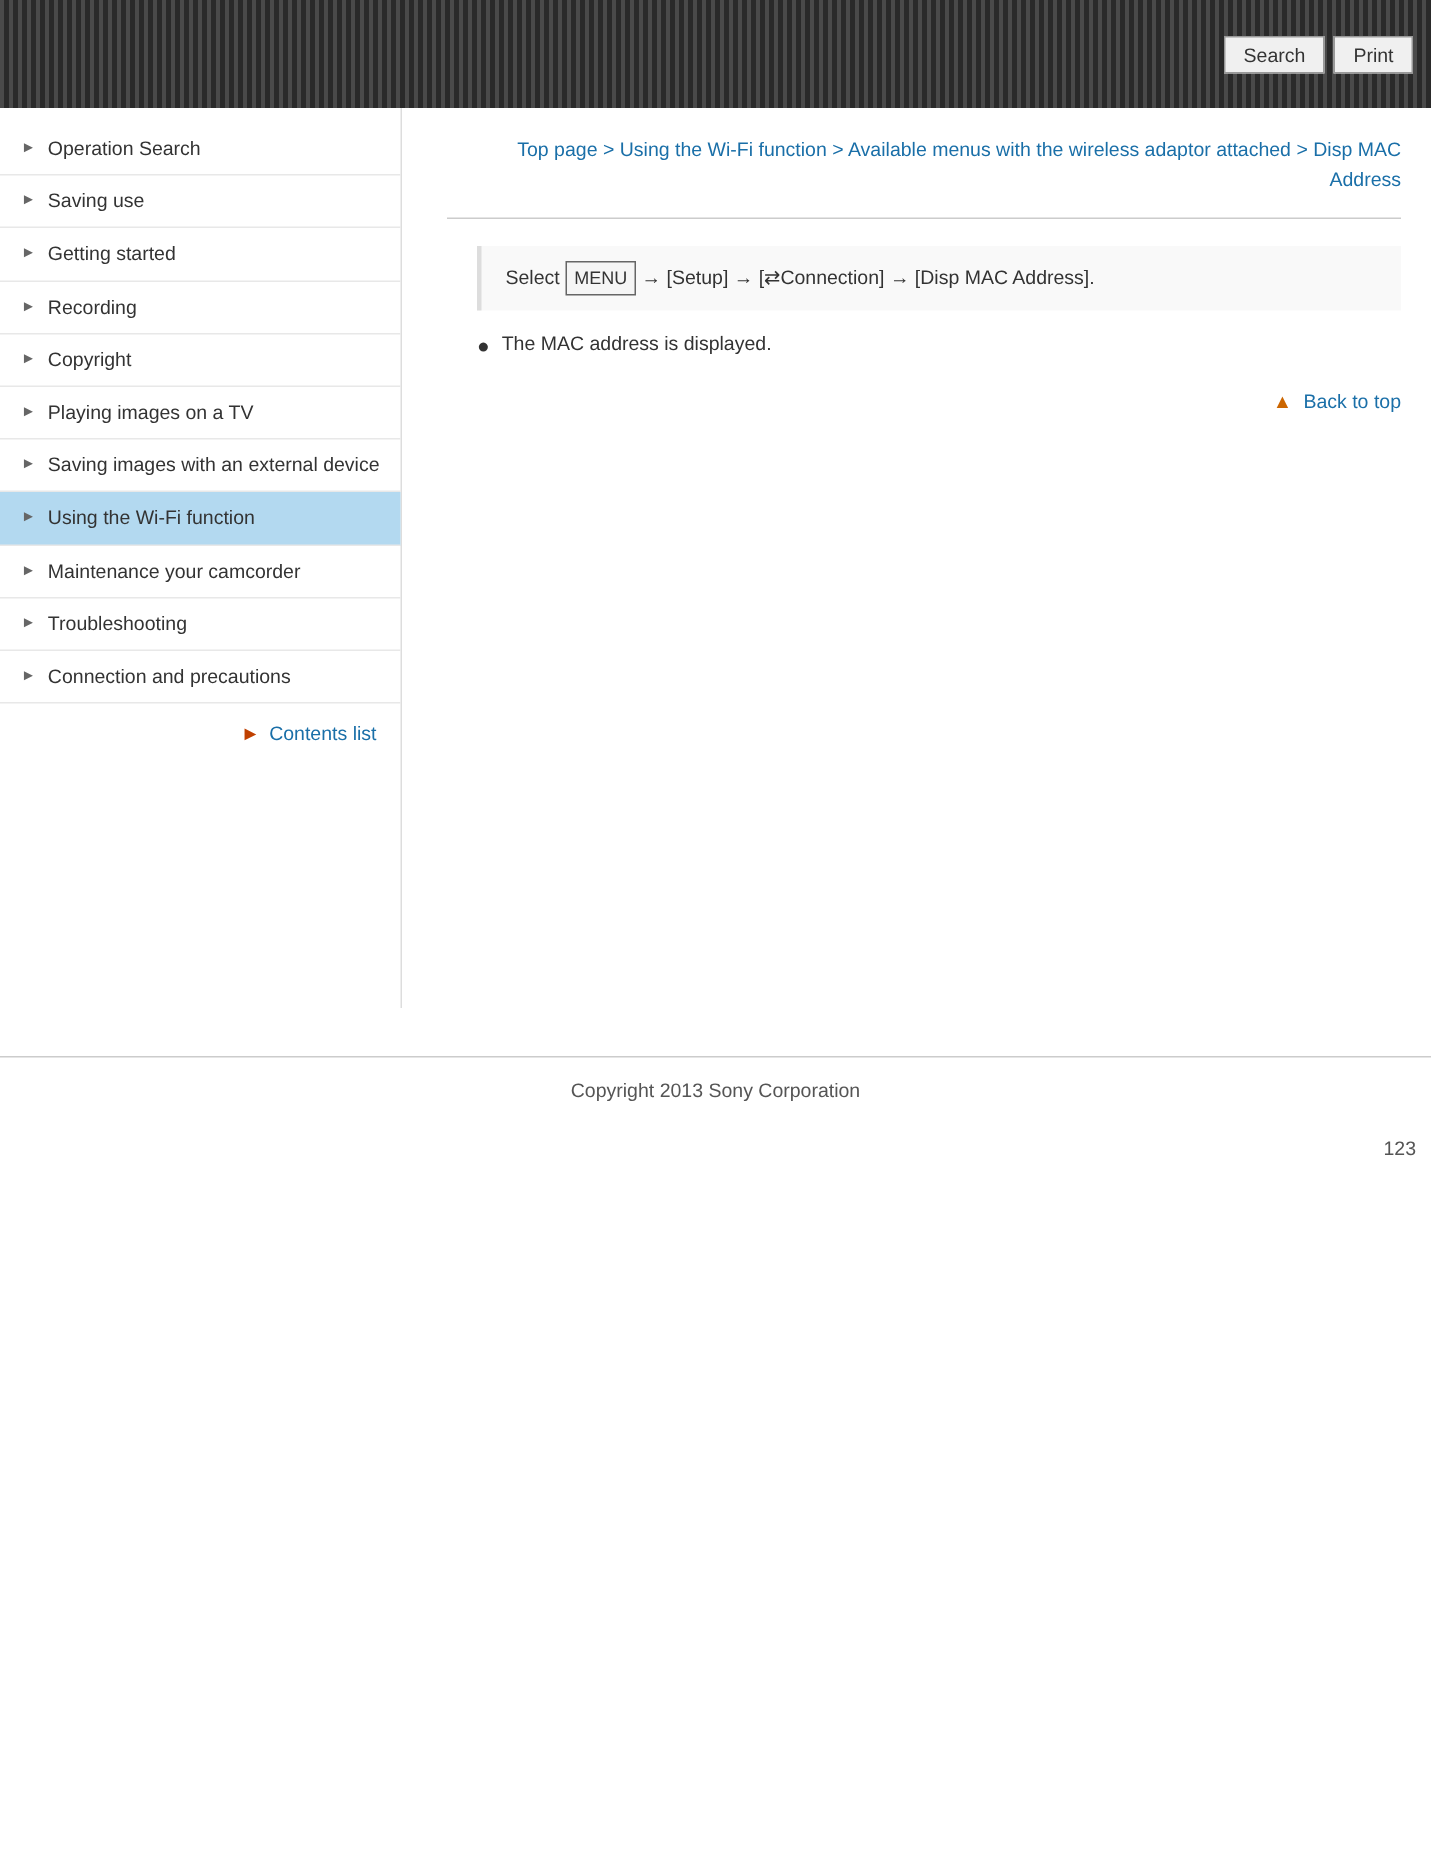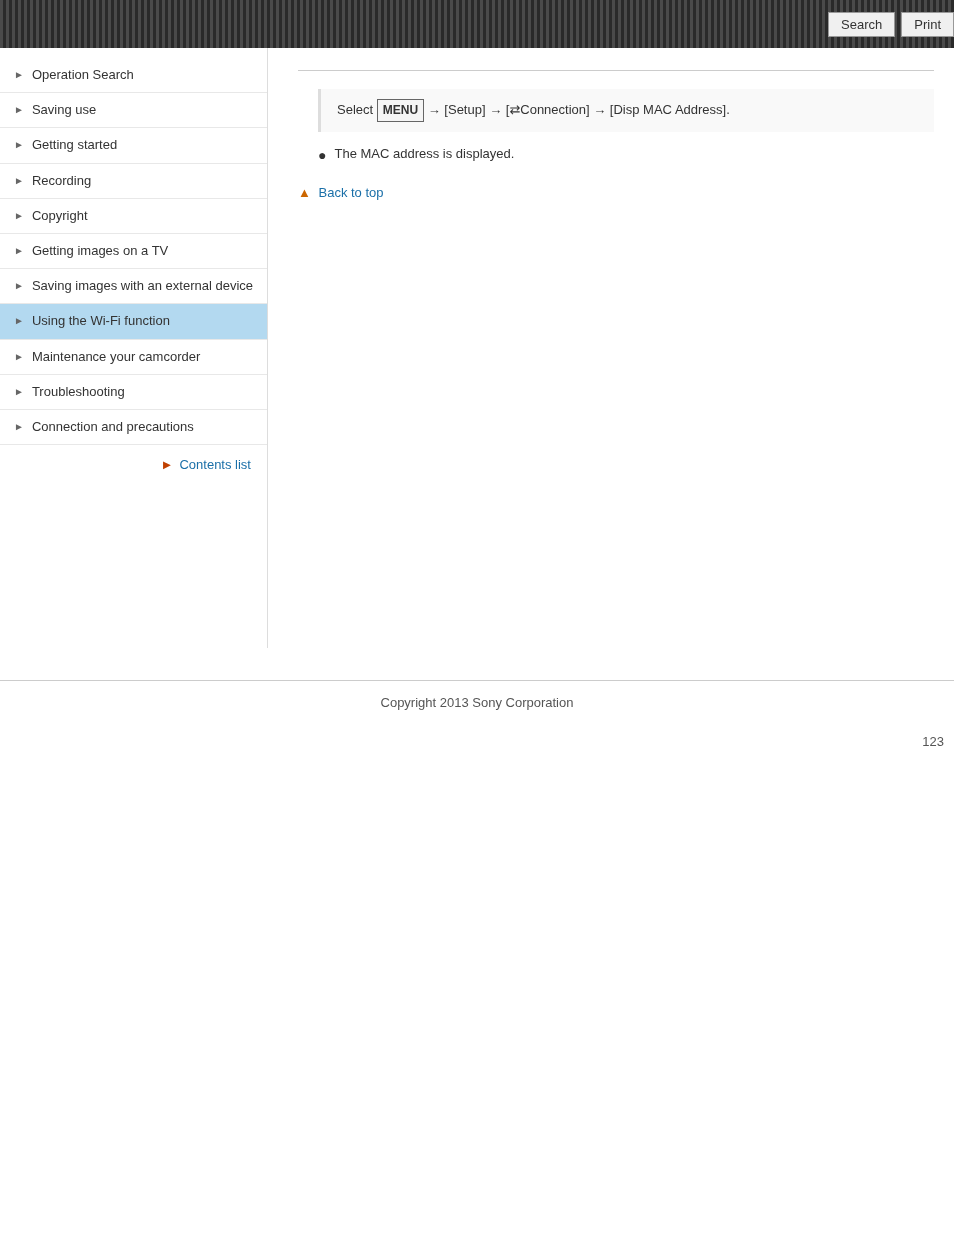--- a/index.html
+++ b/index.html
@@ -5,25 +5,25 @@
     * { margin: 0; padding: 0; box-sizing: border-box; }
     body { font-family: Arial, sans-serif; font-size: 13px; color: #333; background: #fff; width: 954px; }
 
     
     .header {
       background: repeating-linear-gradient(
         90deg,
         #4a4a4a 0px, #4a4a4a 3px,
         #2a2a2a 3px, #2a2a2a 6px
       );
-      height: 48px;
+      height: 72px;
       display: flex;
       align-items: center;
       justify-content: flex-end;
-      padding-right: 0;
+      padding-right: 12px;
     }
     .header-btn {
       background: #f0f0f0;
       border: 1px solid #999;
       padding: 4px 12px;
       cursor: pointer;
       font-size: 13px;
       margin-left: 6px;
       color: #333;
     }
@@ -125,37 +125,38 @@
       border-left: 3px solid #ddd;
       padding: 10px 16px;
       margin: 12px 0 12px 20px;
       font-size: 13px;
     }
     .menu-box {
       display: inline-block;
       border: 1px solid #666;
       padding: 1px 5px;
       font-size: 12px;
-      font-weight: bold;
+      font-weight: normal;
       background: #f5f5f5;
       color: #333;
     }
     .bullet-item {
       display: flex;
       align-items: flex-start;
       margin-top: 8px;
       margin-left: 20px;
     }
     .bullet-dot {
       margin-right: 8px;
       font-size: 14px;
       color: #333;
     }
 
     .back-to-top {
+      text-align: right;
       margin-top: 16px;
       font-size: 13px;
     }
     .back-to-top a {
       color: #1a6fa8;
       text-decoration: none;
     }
     .back-to-top-icon {
       color: #cc6600;
       margin-right: 4px;
@@ -205,21 +206,21 @@
     <div class="sidebar-item">
       <span class="sidebar-arrow">►</span>
       <span class="sidebar-item-text">Recording</span>
     </div>
     <div class="sidebar-item">
       <span class="sidebar-arrow">►</span>
       <span class="sidebar-item-text">Copyright</span>
     </div>
     <div class="sidebar-item">
       <span class="sidebar-arrow">►</span>
-      <span class="sidebar-item-text">Getting images on a TV</span>
+      <span class="sidebar-item-text">Playing images on a TV</span>
     </div>
     <div class="sidebar-item">
       <span class="sidebar-arrow">►</span>
       <span class="sidebar-item-text">Saving images with an external device</span>
     </div>
     <div class="sidebar-item active">
       <span class="sidebar-arrow">►</span>
       <span class="sidebar-item-text">Using the Wi-Fi function</span>
     </div>
     <div class="sidebar-item">
@@ -235,20 +236,29 @@
       <span class="sidebar-item-text">Connection and precautions</span>
     </div>
     <a class="contents-list" href="#">
       <span class="contents-list-arrow">►</span>
       <span>Contents list</span>
     </a>
   </div>
 
   <div class="main">
 
+    <div class="breadcrumb">
+      <a href="#">Top page</a>
+      <span> &gt; </span>
+      <a href="#">Using the Wi-Fi function</a>
+      <span> &gt; </span>
+      <a href="#">Available menus with the wireless adaptor attached</a>
+      <span> &gt; </span>
+      <span>Disp MAC Address</span>
+    </div>
 
     <hr class="divider">
 
     <div class="content-body">
 
       <div class="menu-instruction">
         <span>Select</span>
         <span class="menu-box">MENU</span>
         <span> → [Setup] → [⇄Connection] → [Disp MAC Address].</span>
       </div>

